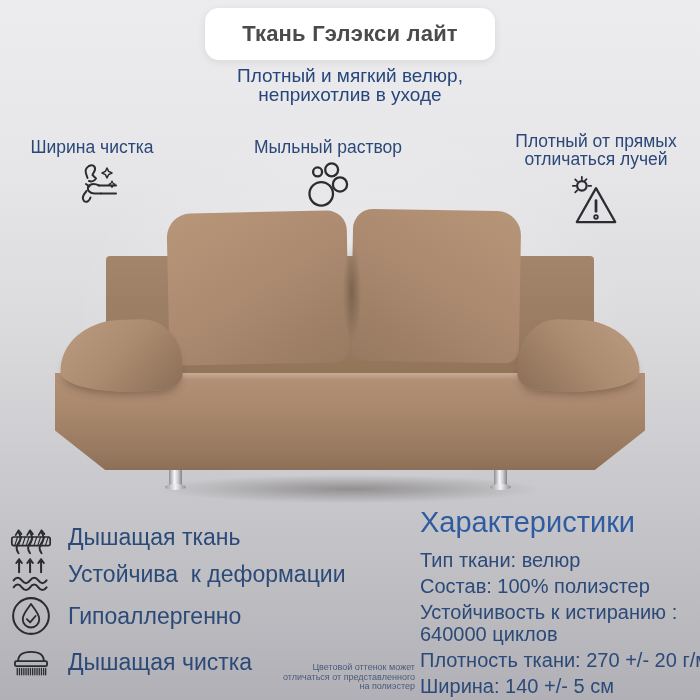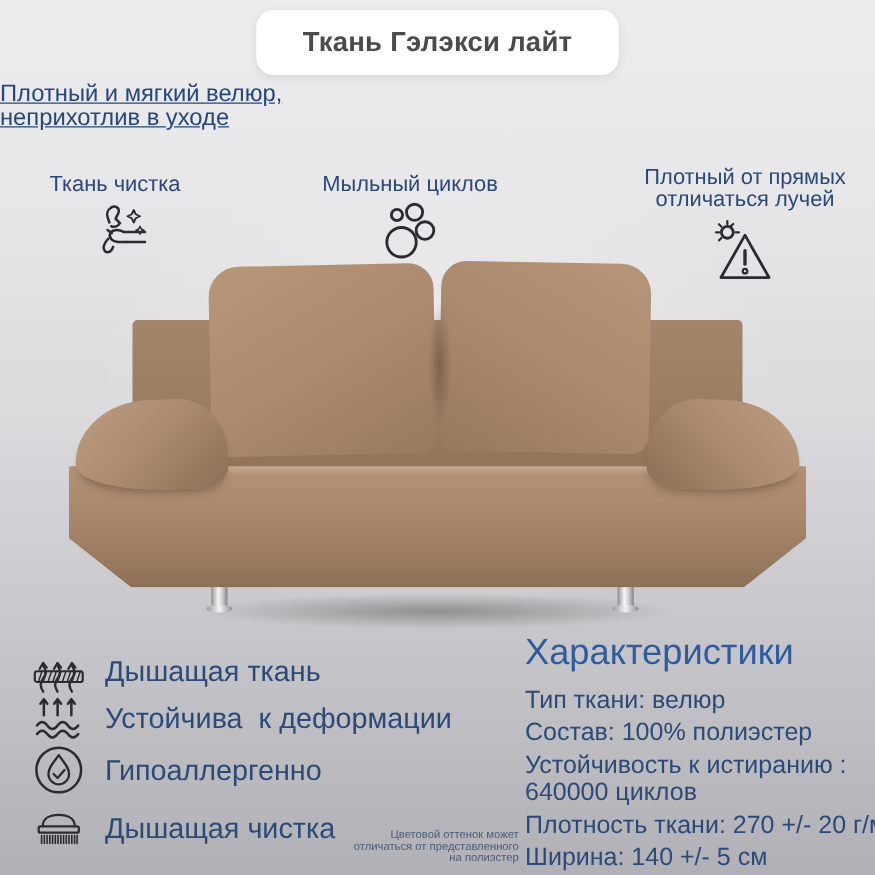--- a/index.html
+++ b/index.html
@@ -8,22 +8,22 @@
     font-family:"Liberation Sans",sans-serif;
     background:linear-gradient(180deg,#ececee 0%,#e7e7e9 22%,#dadadd 48%,#c7c7cb 72%,#b0b0b6 100%);
   }
   .stage::before{content:'';position:absolute;inset:0;
     background:radial-gradient(ellipse 55% 38% at 50% 44%,rgba(255,255,255,.35),rgba(255,255,255,0) 72%);}
   
   .badge{position:absolute;left:205px;top:8px;width:290px;height:52px;background:#ffffff;
     border-radius:14px;display:flex;align-items:center;justify-content:center;
     box-shadow:0 2px 8px rgba(0,0,0,.08);z-index:10;}
   .badge span{font-size:22px;font-weight:700;color:#4a4b4d;letter-spacing:.2px;}
-  .subtitle{position:absolute;left:0;top:66px;width:700px;z-index:10;
-    color:#27477c;font-size:19px;line-height:19px;font-weight:500;text-decoration:underline;}
+  .subtitle{position:absolute;left:0;top:66px;width:700px;text-align:center;z-index:10;
+    color:#27477c;font-size:19px;line-height:19px;font-weight:500;}
   
   .feature{position:absolute;text-align:center;z-index:10;color:#2b4878;}
   .feature .flabel{font-size:17.5px;line-height:18px;font-weight:500;}
   .feature .ficon{margin-top:6px;color:#2b2c30;}
   .f1{left:12px;top:138px;width:160px;}
   .f2{left:244px;top:138px;width:168px;}
   .f3{left:498px;top:132px;width:196px;}
   
   .sofa{position:absolute;inset:0;z-index:2;}
   .sofa-shadow{position:absolute;left:70px;top:468px;width:560px;height:42px;z-index:1;
@@ -51,21 +51,21 @@
     clip-path:polygon(0% 2%,100% 2%,100% 60%,91.5% 100%,8.5% 100%,0% 60%);}
   .seat::before{content:'';position:absolute;left:2%;top:2px;width:96%;height:7px;
     background:linear-gradient(180deg,rgba(255,240,225,.28),rgba(255,240,225,0));}
   .leg{position:absolute;top:460px;width:13px;height:28px;z-index:2;border-radius:2px;
     background:linear-gradient(90deg,#8e8e92 0%,#f6f6f7 42%,#cfcfd3 68%,#838387 100%);}
   .leg::after{content:'';position:absolute;left:-4px;bottom:-2px;width:21px;height:6px;border-radius:50%;
     background:linear-gradient(90deg,#9a9a9e,#f2f2f4 50%,#8f8f93);}
   .leg-left{left:169px;}
   .leg-right{left:494px;}
   
-  .benefit{position:absolute;left:24px;display:flex;align-items:center;gap:14px;z-index:10;}
+  .benefit{position:absolute;left:8px;display:flex;align-items:center;gap:14px;z-index:10;}
   .benefit .bicon{width:46px;height:46px;flex:0 0 46px;color:#2b2c30;display:flex;align-items:center;justify-content:center;}
   .benefit .blabel{font-size:23px;color:#2c4a78;font-weight:500;white-space:nowrap;}
   .b1{top:514px;} .b2{top:551px;} .b3{top:593px;} .b4{top:639px;}
   
   .chars{position:absolute;left:420px;top:506px;width:300px;z-index:10;}
   .chars .ctitle{font-size:29px;color:#2f5ca1;font-weight:500;margin-bottom:10px;}
   .chars .cline{font-size:20px;line-height:22px;color:#2c4a78;white-space:nowrap;}
   .chars .gap{margin-bottom:4px;}
   
   .disclaimer{position:absolute;left:225px;top:663px;width:190px;z-index:10;text-align:right;
@@ -79,37 +79,37 @@
 
   <div class="badge">
     <span>Ткань Гэлэкси лайт</span>
   </div>
   <div class="subtitle">
     <div>Плотный и мягкий велюр,</div>
     <div>неприхотлив в уходе</div>
   </div>
 
   <div class="feature f1">
-    <div class="flabel">Ткань чистка</div>
+    <div class="flabel">Ширина чистка</div>
     <div class="ficon">
       <svg width="52" height="52" viewBox="0 0 52 52" fill="none" stroke="currentColor" stroke-width="2" stroke-linecap="round" stroke-linejoin="round" style="margin:0 auto">
         <path d="M23 4 c3 -2 6.5 0 6 3.5 c-.3 2 -2 3.5 -2.5 5.5 l3.5 3.5 c-1.5 2.5 -4.5 3.5 -7 2.5"></path>
         <path d="M23 4 c-2.5 1.5 -4 4.5 -3 7.5 l1.5 4.5"></path>
         <path d="M20.5 29 c-3 3.5 -5 7.5 -2.5 10 c2.5 2 5.5 0 6.5 -3.5"></path>
         <path d="M50 23.5 H33 M50 31.5 H35"></path>
         <path d="M33 23.5 c-5 -2.5 -10 -1.5 -11 1.5 c-1 3.5 2 6.5 6.5 6.5 h6.5"></path>
         <path d="M23.5 24.5 l-3.5 -2.5"></path>
         <path d="M41 6 l1.6 3.4 3.4 1.6 -3.4 1.6 -1.6 3.4 -1.6 -3.4 -3.4 -1.6 3.4 -1.6 Z" stroke-width="1.5"></path>
         <path d="M46 19 l1 2.2 2.2 1 -2.2 1 -1 2.2 -1 -2.2 -2.2 -1 2.2 -1 Z" stroke-width="1.2"></path>
       </svg>
     </div>
   </div>
 
   <div class="feature f2">
-    <div class="flabel">Мыльный циклов</div>
+    <div class="flabel">Мыльный раствор</div>
     <div class="ficon">
       <svg width="50" height="48" viewBox="0 0 48 46" fill="none" stroke="currentColor" stroke-width="2.2" style="margin:0 auto">
         <circle cx="14" cy="9.5" r="4.3"></circle>
         <circle cx="27.5" cy="7.5" r="6.2"></circle>
         <circle cx="35.5" cy="21.5" r="6.8"></circle>
         <circle cx="17.5" cy="30.5" r="11.3"></circle>
       </svg>
     </div>
   </div>
 

